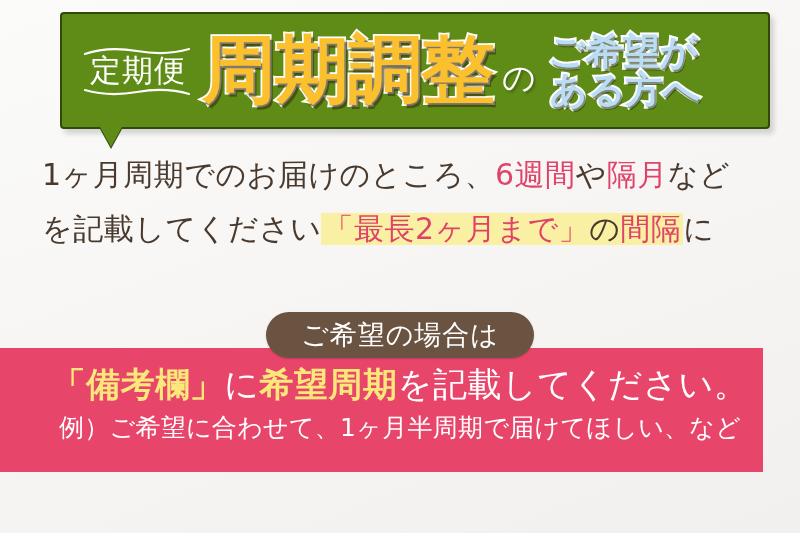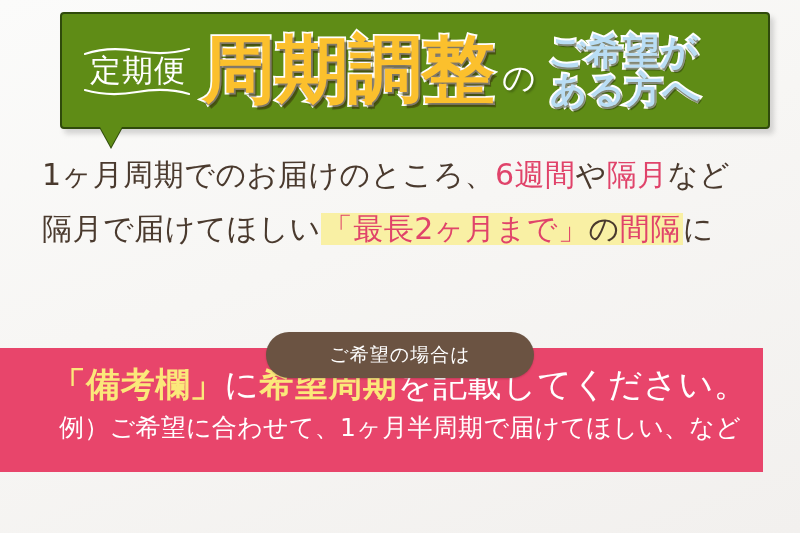--- a/index.html
+++ b/index.html
@@ -149,30 +149,30 @@
   .hl {
     background: linear-gradient(transparent 6%, #f9f0a4 6%, #f9f0a4 96%, transparent 96%);
     padding: 0 2px;
   }
   .hl .dark { color: #4a3a2e; }
 
   
   .badge {
     position: absolute;
     left: 266px;
-    top: 332px;
+    top: 312px;
     width: 268px;
     height: 46px;
     background: #6b5342;
     border-radius: 23px;
     display: flex;
     align-items: center;
     justify-content: center;
     color: #ffffff;
-    font-size: 19px;
+    font-size: 27px;
     letter-spacing: 1px;
     z-index: 4;
     box-shadow: 0 1px 2px rgba(0,0,0,0.18);
   }
 
   
   .pink-band {
     position: absolute;
     left: 0;
     top: 348px;
@@ -254,21 +254,21 @@
         <span class="line second">ある方へ</span>
       </div>
 
     </div>
   </div>
   <div class="header-tail"></div>
 
   <div class="body-text">
     <span class="ln"><span>1ヶ月周期でのお届けのところ、</span><span class="pink-txt">6週間</span><span>や</span><span class="pink-txt">隔月</span><span>など</span></span>
 
-    <span class="ln"><span>隔月で届けてほしい</span><span class="hl"><span class="pink-txt">「最長2ヶ月まで」</span><span class="dark">の</span><span class="pink-txt">間隔</span></span><span>に</span></span>
+    <span class="ln"><span>を記載してください</span><span class="hl"><span class="pink-txt">「最長2ヶ月まで」</span><span class="dark">の</span><span class="pink-txt">間隔</span></span><span>に</span></span>
 
   </div>
 
   <div class="badge">
     <span>ご希望の場合は</span>
   </div>
 
   <div class="pink-band">
     <div class="band-main"><span class="yellow">「備考欄」</span><span>に</span><span class="yellow">希望周期</span><span>を記載してください。</span></div>
     <div class="band-example">例）ご希望に合わせて、1ヶ月半周期で届けてほしい、など</div>

